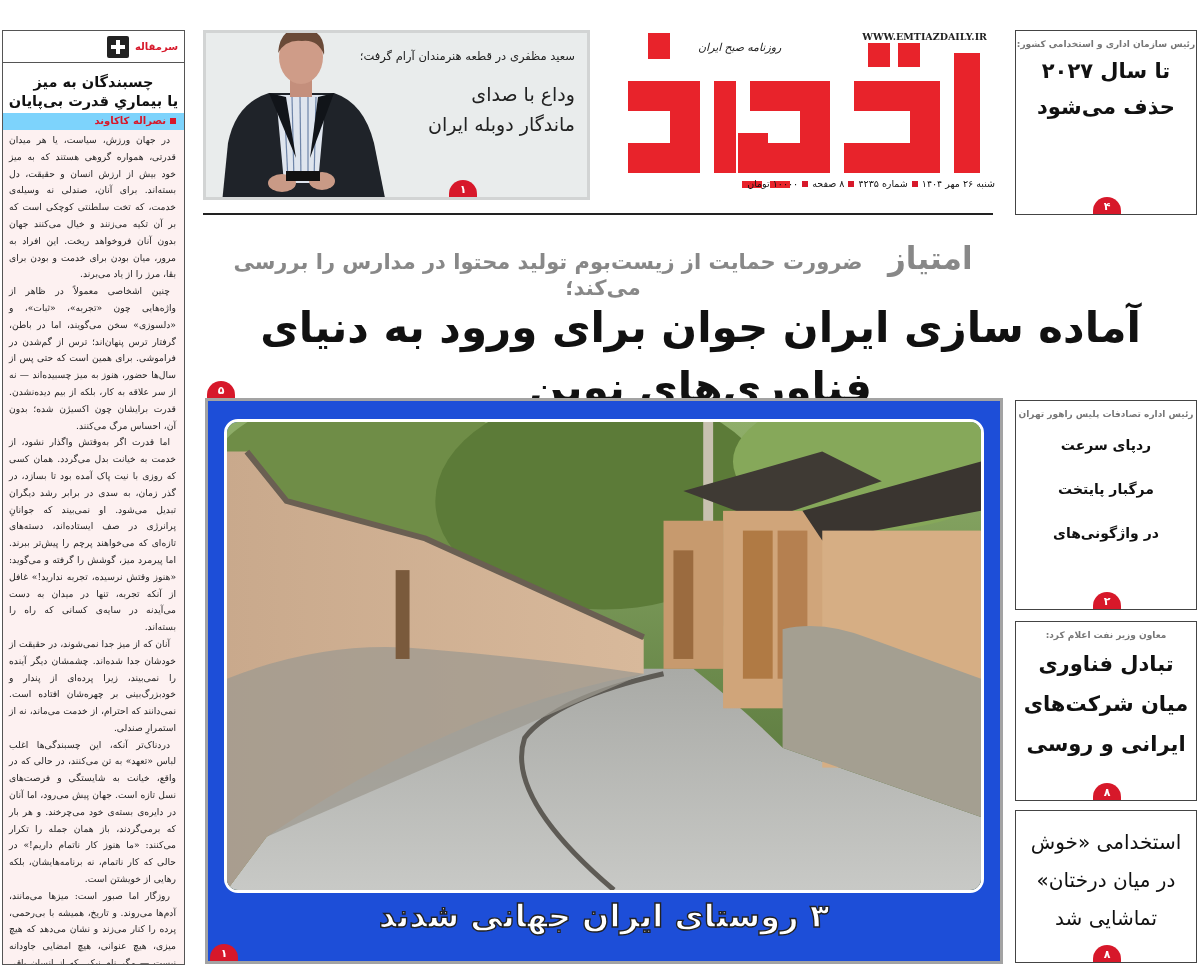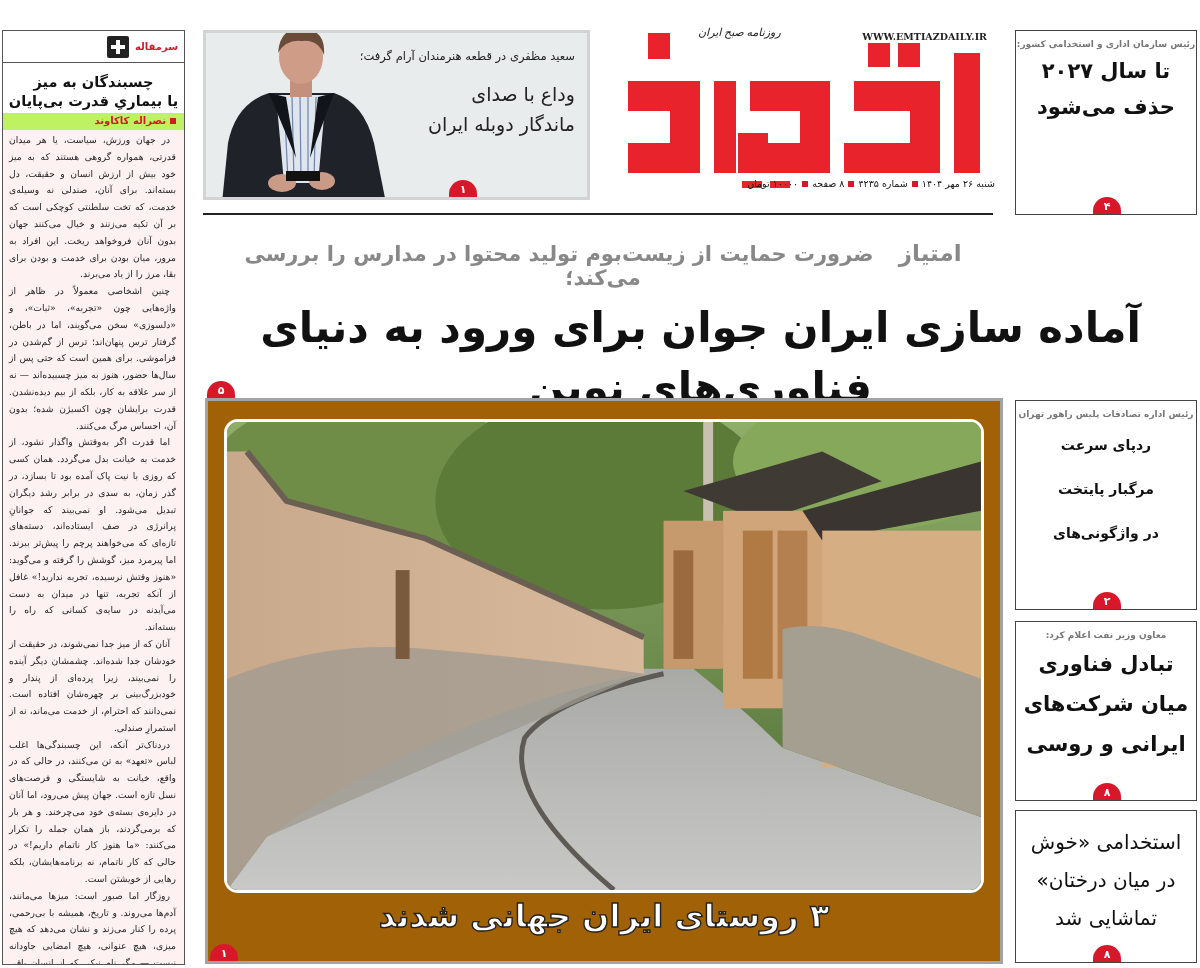--- a/index.html
+++ b/index.html
@@ -22,21 +22,21 @@
   .ed-head .plus-icon::before, .ed-head .plus-icon::after {
     content: ""; position: absolute; background: #fff;
   }
   .ed-head .plus-icon::before { left: 9px; top: 4px; width: 4px; height: 14px; }
   .ed-head .plus-icon::after { left: 4px; top: 9px; width: 14px; height: 4px; }
   .ed-title {
     text-align: center; font-weight: bold; font-size: 14.5px; line-height: 19px;
     padding: 10px 4px 2px; color: #111; background: #fff;
   }
   .ed-author {
-    font-size: 10px; color: #d7182a; font-weight: bold; padding: 2px 8px 4px; background: #bef264;
+    font-size: 10px; color: #d7182a; font-weight: bold; padding: 2px 8px 4px; background: #7dd3fc;
     display: flex; align-items: center; gap: 4px;
   }
   .ed-author .sq { width: 6px; height: 6px; background: #d7182a; display: inline-block; }
   .ed-body {
     font-family: "DejaVu Serif", serif; font-size: 9.2px; line-height: 16.8px;
     text-align: justify; padding: 2px 8px 0 6px; color: #222;
   }
   .ed-body p { text-indent: 6px; }
 
   
@@ -52,21 +52,21 @@
     position: absolute; right: 12px; top: 46px; font-size: 19px; line-height: 30px; text-align: right; color: #222;
   }
   .page-badge {
     position: absolute; width: 28px; height: 17px; background: #d7182a; color: #fff;
     border-radius: 14px 14px 0 0; font-size: 11px; font-weight: bold; text-align: center; line-height: 19px;
   }
 
   
   .masthead { position: absolute; left: 600px; top: 25px; width: 405px; height: 175px; }
   .masthead .url { position: absolute; right: 18px; top: 6px; font-family: "DejaVu Serif", serif; font-weight: bold; font-size: 9.5px; color: #222; direction: ltr; }
-  .masthead .tagline { position: absolute; left: 98px; top: 1px; font-family: Liberation Serif, serif; font-style: italic; font-size: 11px; color: #222; }
+  .masthead .tagline { position: absolute; left: 98px; top: 16px; font-family: Liberation Sans, sans-serif; font-style: italic; font-size: 11px; color: #222; }
   .masthead .logo { position: absolute; left: 18px; top: 8px; width: 380px; height: 155px; }
   .masthead .dateline {
     position: absolute; right: 10px; top: 153px; font-size: 9.5px; color: #111; white-space: nowrap;
     display: flex; gap: 4px; align-items: center;
   }
   .dateline .sep { width: 6px; height: 6px; background: #d7182a; display: inline-block; }
 
   .rule-top { position: absolute; left: 203px; top: 213px; width: 790px; height: 2px; background: #222; }
 
   
@@ -75,30 +75,30 @@
   }
   .side-box .kicker { font-size: 9px; color: #777; padding-top: 8px; font-weight: bold; }
   .side-box .headline { font-weight: bold; font-size: 21px; line-height: 36px; color: #111; padding: 4px 4px 0; }
   .side-box .page-badge { left: 77px; bottom: 0; }
 
   
   .supertitle {
     position: absolute; left: 203px; top: 240px; width: 800px; text-align: center;
     font-size: 21px; font-weight: bold; color: #888;
   }
-  .supertitle .brand { color: #888; margin-left: 18px; font-size: 23px; }
+  .supertitle .brand { color: #888; margin-left: 18px; font-size: 31px; }
   .main-headline {
     position: absolute; left: 203px; top: 298px; width: 995px; text-align: center;
     font-size: 42px; font-weight: bold; color: #111; letter-spacing: -1px; line-height: 60px;
   }
 
   
   .photo-frame {
     position: absolute; left: 205px; top: 398px; width: 798px; height: 566px;
-    background: #a16207; border: 3px solid #a3a3a3;
+    background: #1d4ed8; border: 3px solid #a3a3a3;
   }
   .photo {
     position: absolute; left: 16px; top: 18px; width: 760px; height: 474px;
     border-radius: 14px; border: 3px solid #fff; overflow: hidden;
   }
   .photo-caption {
     position: absolute; left: 0; right: 0; top: 496px; text-align: center;
     font-size: 32px; font-weight: bold; color: #fff; letter-spacing: 1px;
     -webkit-text-stroke: 1.4px #222;
   }

